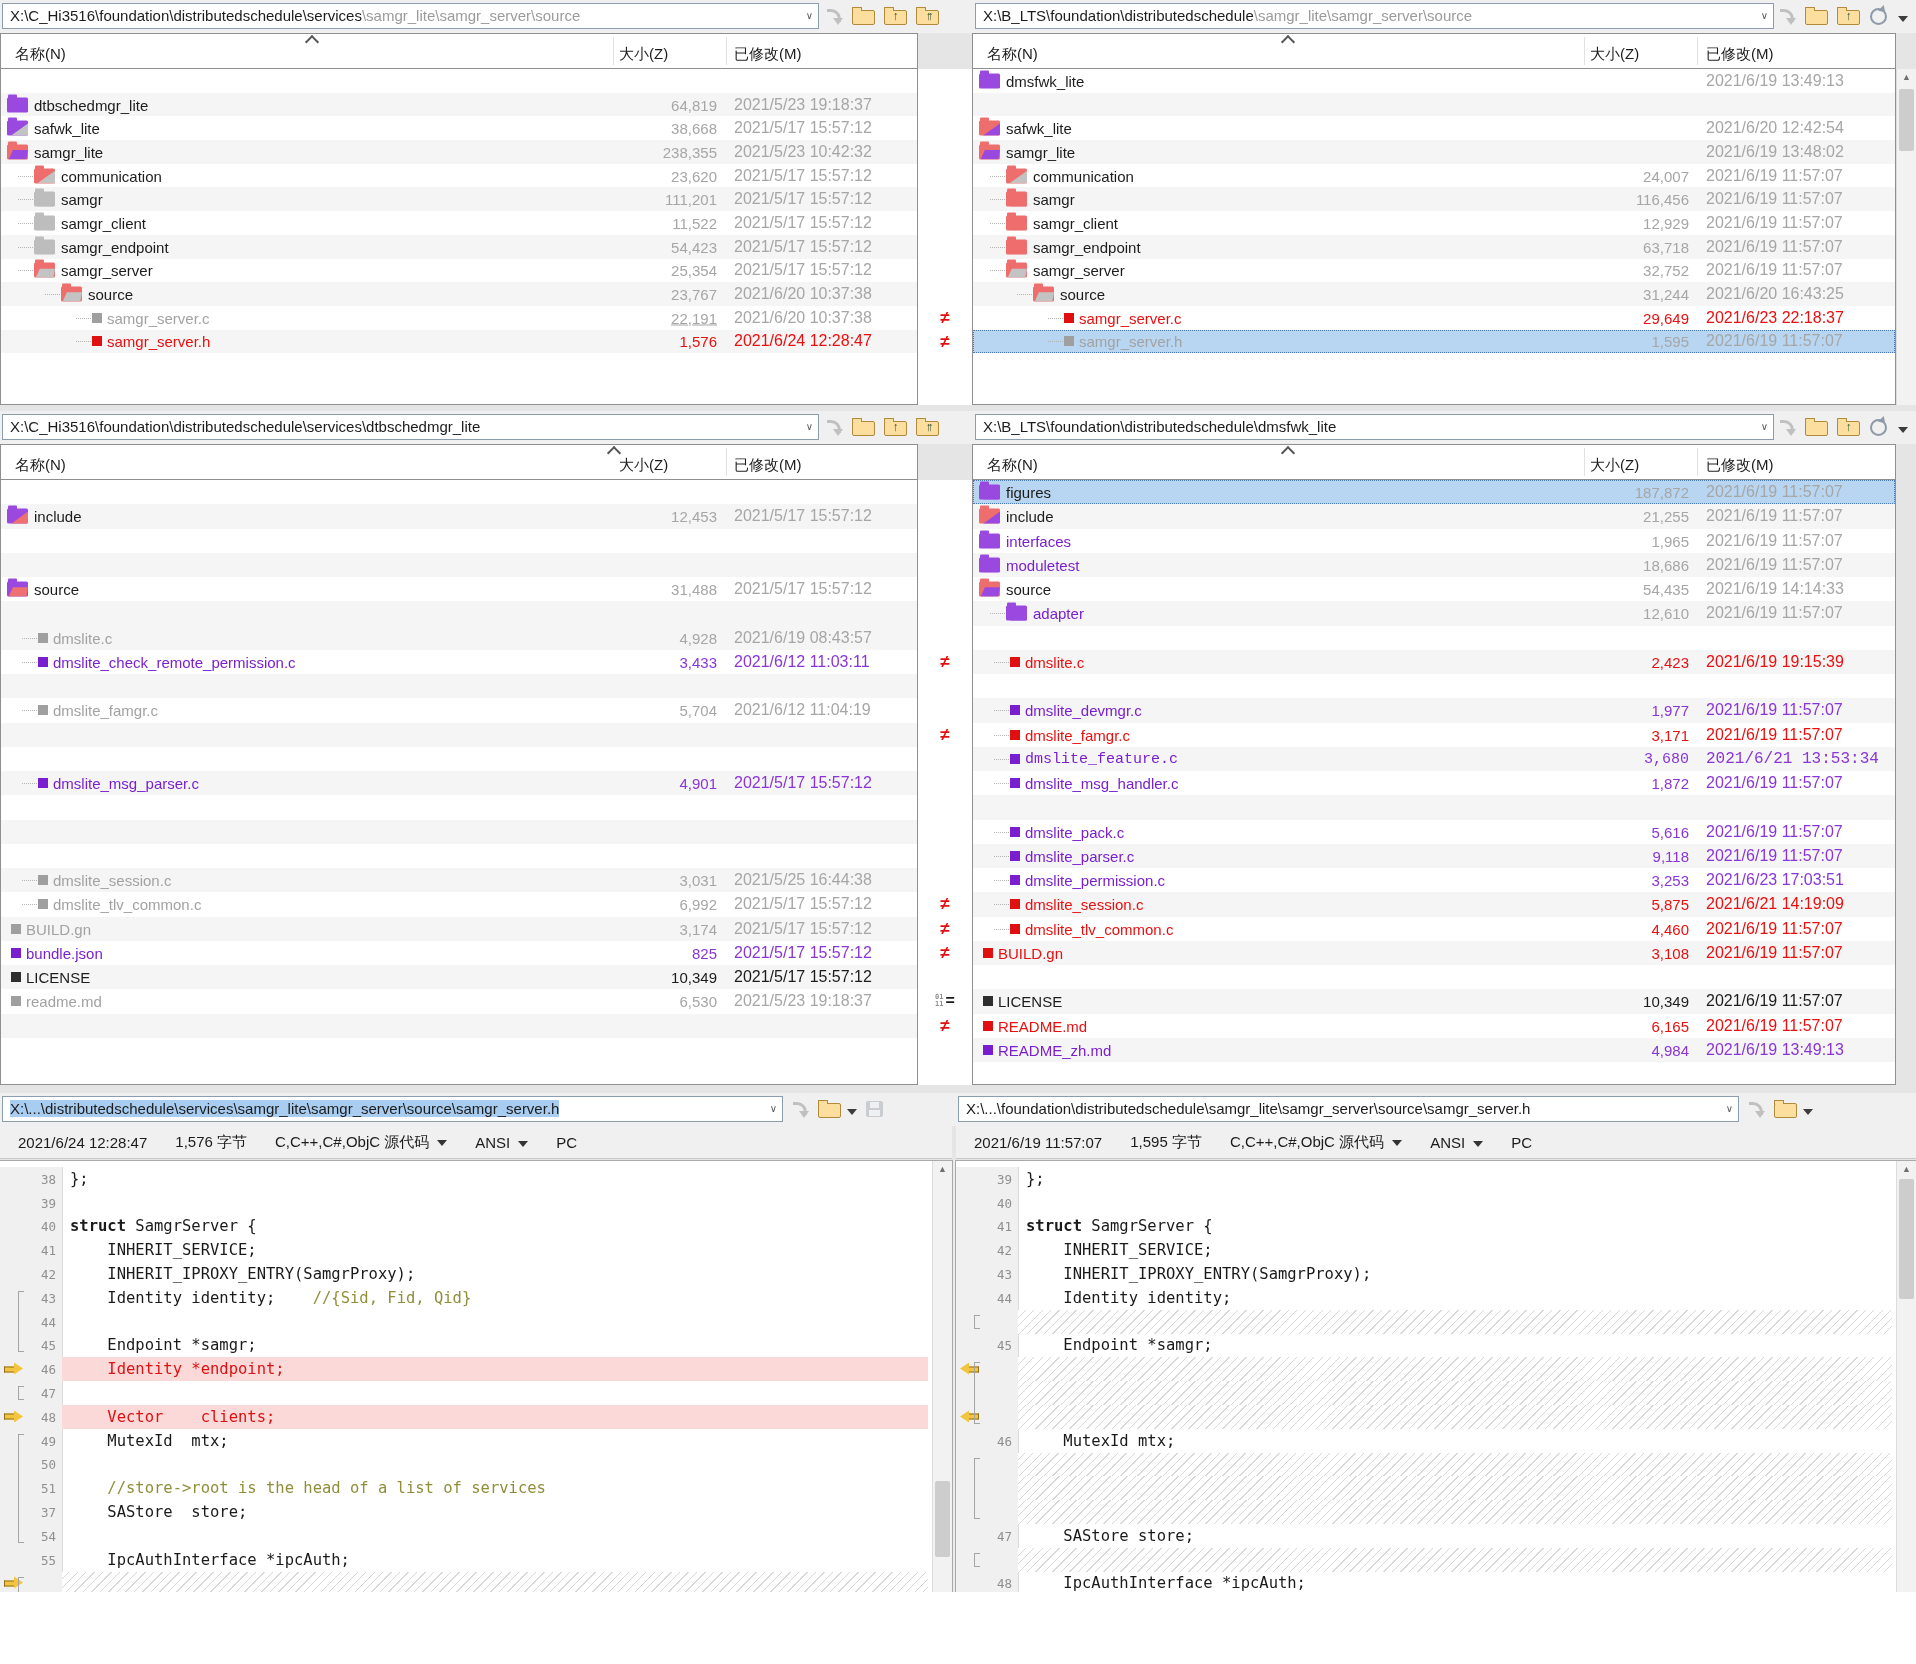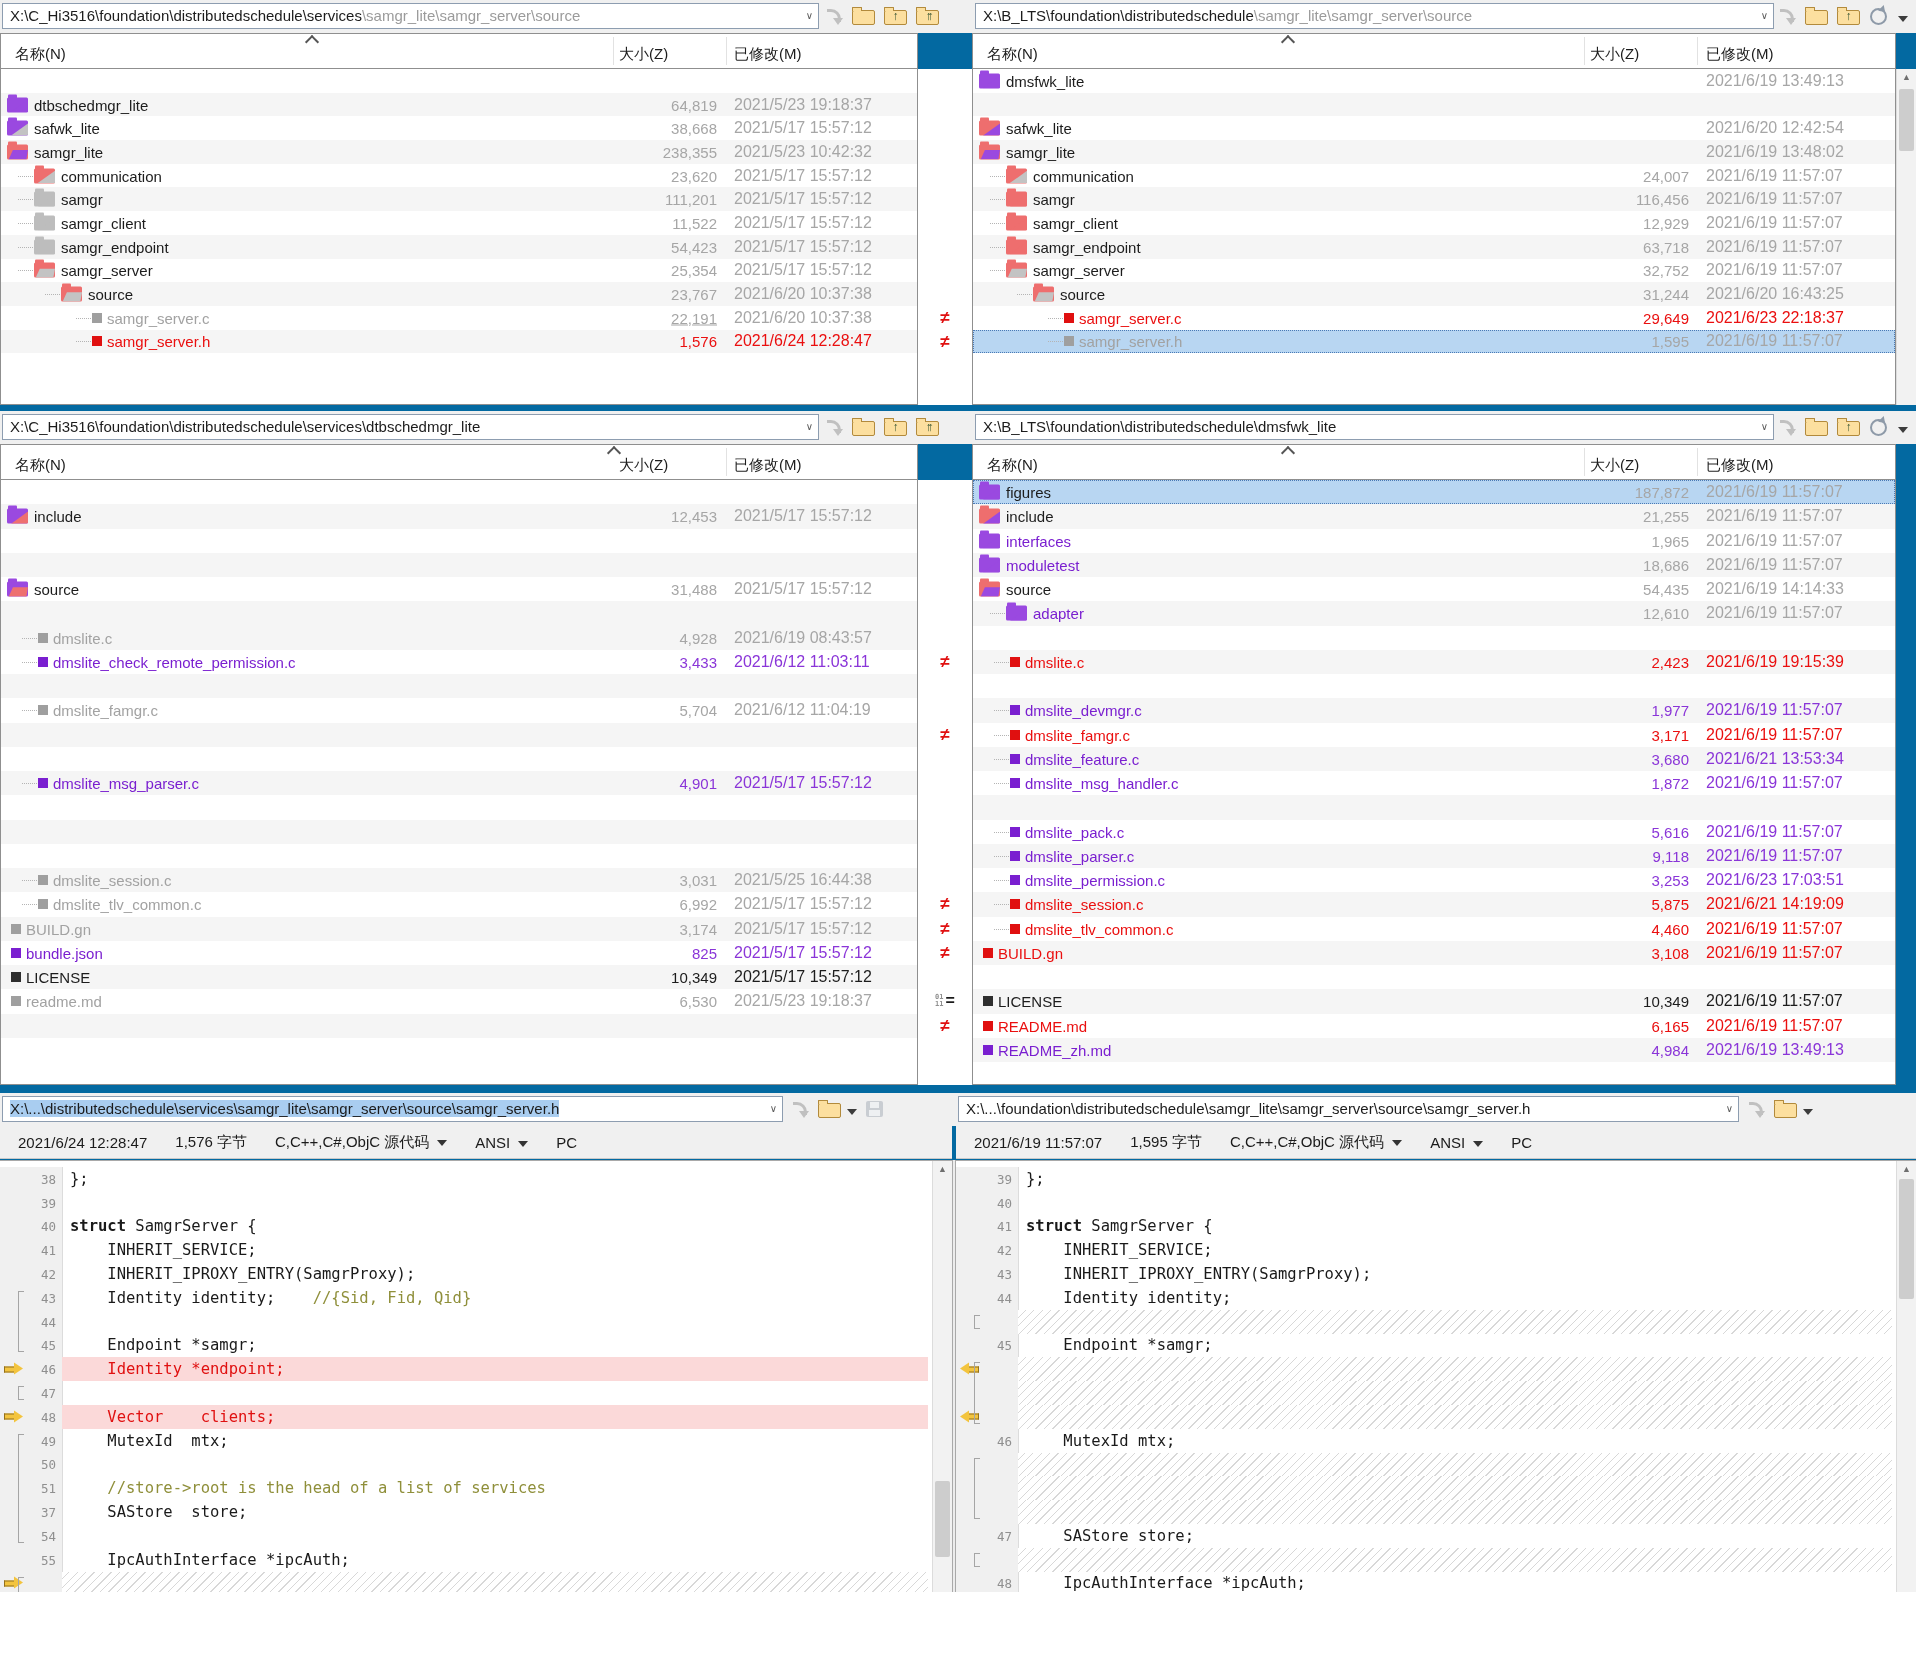--- a/index.html
+++ b/index.html
@@ -1,16 +1,16 @@
 <!DOCTYPE html>
 <html><head>
 <meta charset="utf-8">
 <style>
   html,body{margin:0;padding:0;background:#fff;}
-  #screen{position:relative;width:1916px;height:1592px;background:#0369a1;overflow:hidden;
+  #screen{position:relative;width:1916px;height:1592px;background:#e5e5e5;overflow:hidden;
           font-family:"Liberation Sans","DejaVu Sans",sans-serif;-webkit-font-smoothing:antialiased;}
   
   .tbar{position:absolute;left:0;width:1916px;height:33px;background:#f0f0f0;}
   .afield{position:absolute;top:3px;height:24px;border:1px solid #8d9db0;background:#fff;
           font-size:15px;line-height:24px;padding-left:7px;white-space:nowrap;overflow:hidden;color:#1c1c1c;}
   .afield .tail{color:#9b9b9b;}
   .afield .selhl{background:#a9cdf0;}
   .vbtn{position:absolute;right:0;top:0;width:17px;height:100%;text-align:center;color:#5a5a5a;
         font-size:10px;line-height:23px;background:#fff;}
   .tbi{position:absolute;top:3px;width:27px;height:26px;}
@@ -621,21 +621,21 @@
         <span class="szv v-purple" style="right: var(--szr);">1,977</span>
         <span class="dtv v-purple">2021/6/19 11:57:07</span>
       </div>
       <div class="lrow" style="height: 24.25px;">
         <span class="stub" style="left: 21px;"></span>
         <span class="sq sqc-red" style="left: 37px;"></span>
         <span class="nm c-red" style="left: 52px;">dmslite_famgr.c</span>
         <span class="szv v-red" style="right: var(--szr);">3,171</span>
         <span class="dtv v-red">2021/6/19 11:57:07</span>
       </div>
-      <div class="lrow alt" style="height: 24.25px;">
+      <div class="lrow alt" style="height: 24.25px; font-family: Liberation Mono, monospace;">
         <span class="stub" style="left: 21px;"></span>
         <span class="sq sqc-purple" style="left: 37px;"></span>
         <span class="nm c-purple" style="left: 52px;">dmslite_feature.c</span>
         <span class="szv v-purple" style="right: var(--szr);">3,680</span>
         <span class="dtv v-purple">2021/6/21 13:53:34</span>
       </div>
       <div class="lrow" style="height: 24.25px;">
         <span class="stub" style="left: 21px;"></span>
         <span class="sq sqc-purple" style="left: 37px;"></span>
         <span class="nm c-purple" style="left: 52px;">dmslite_msg_handler.c</span>

